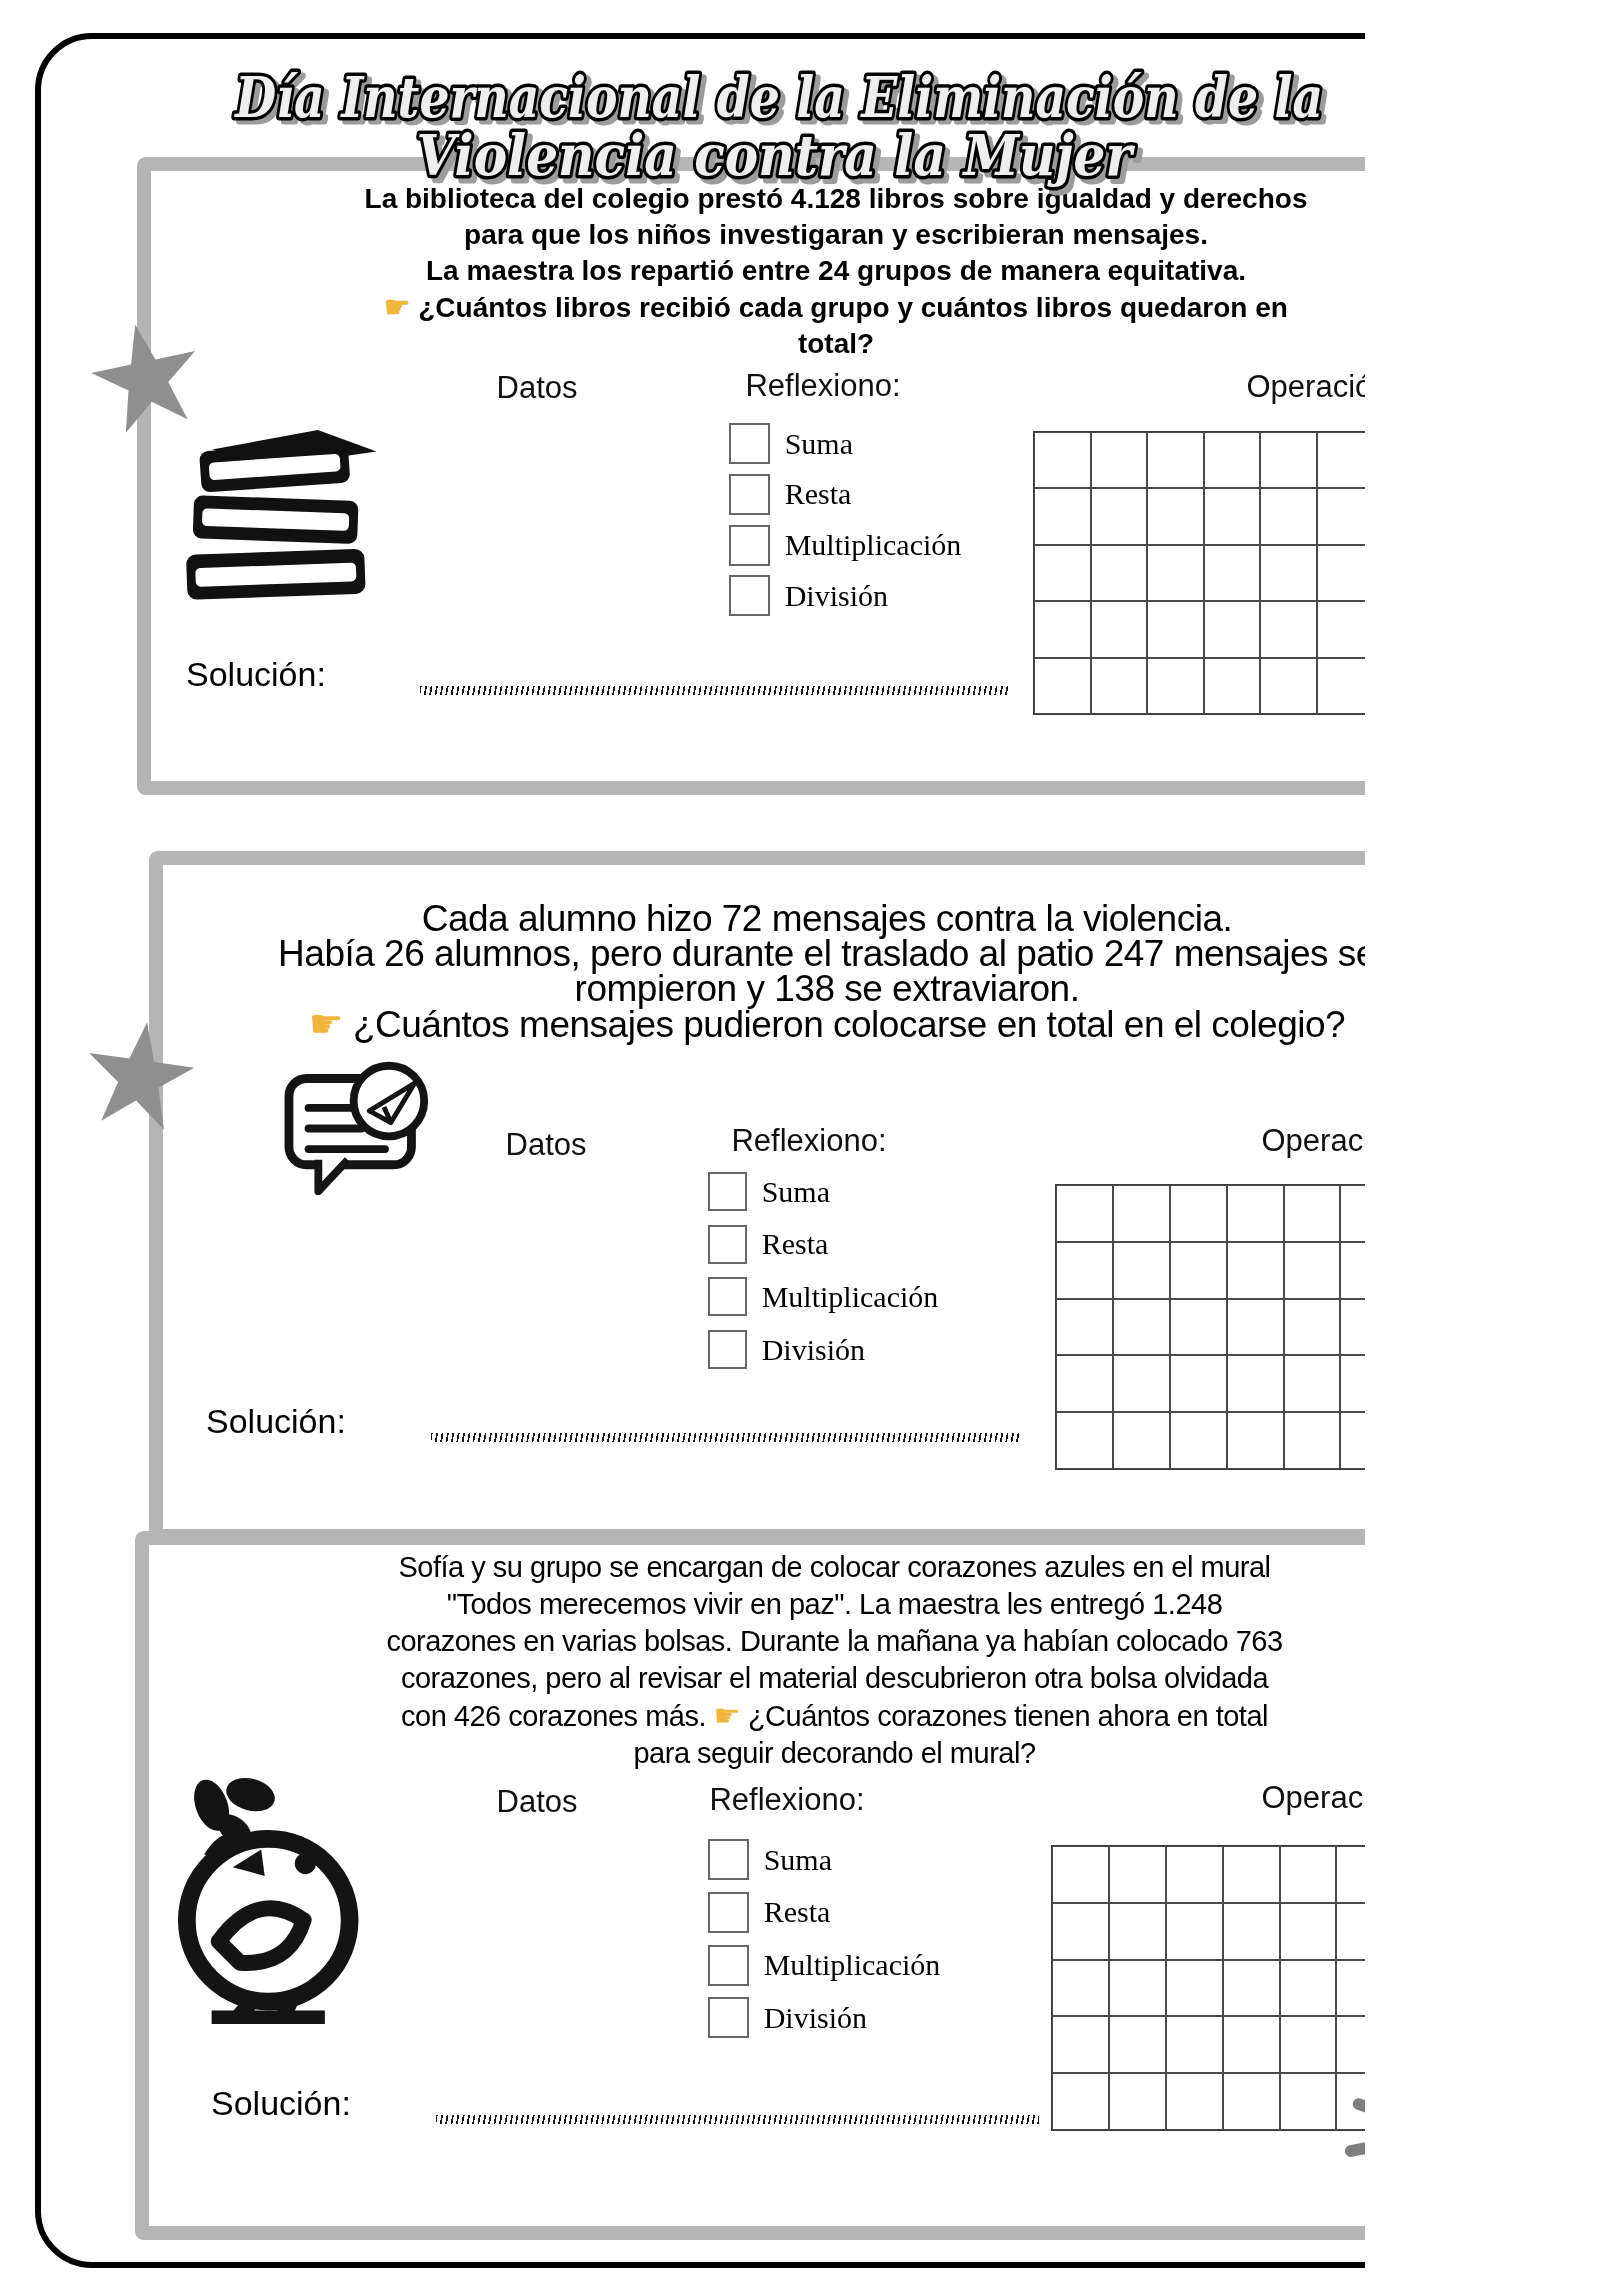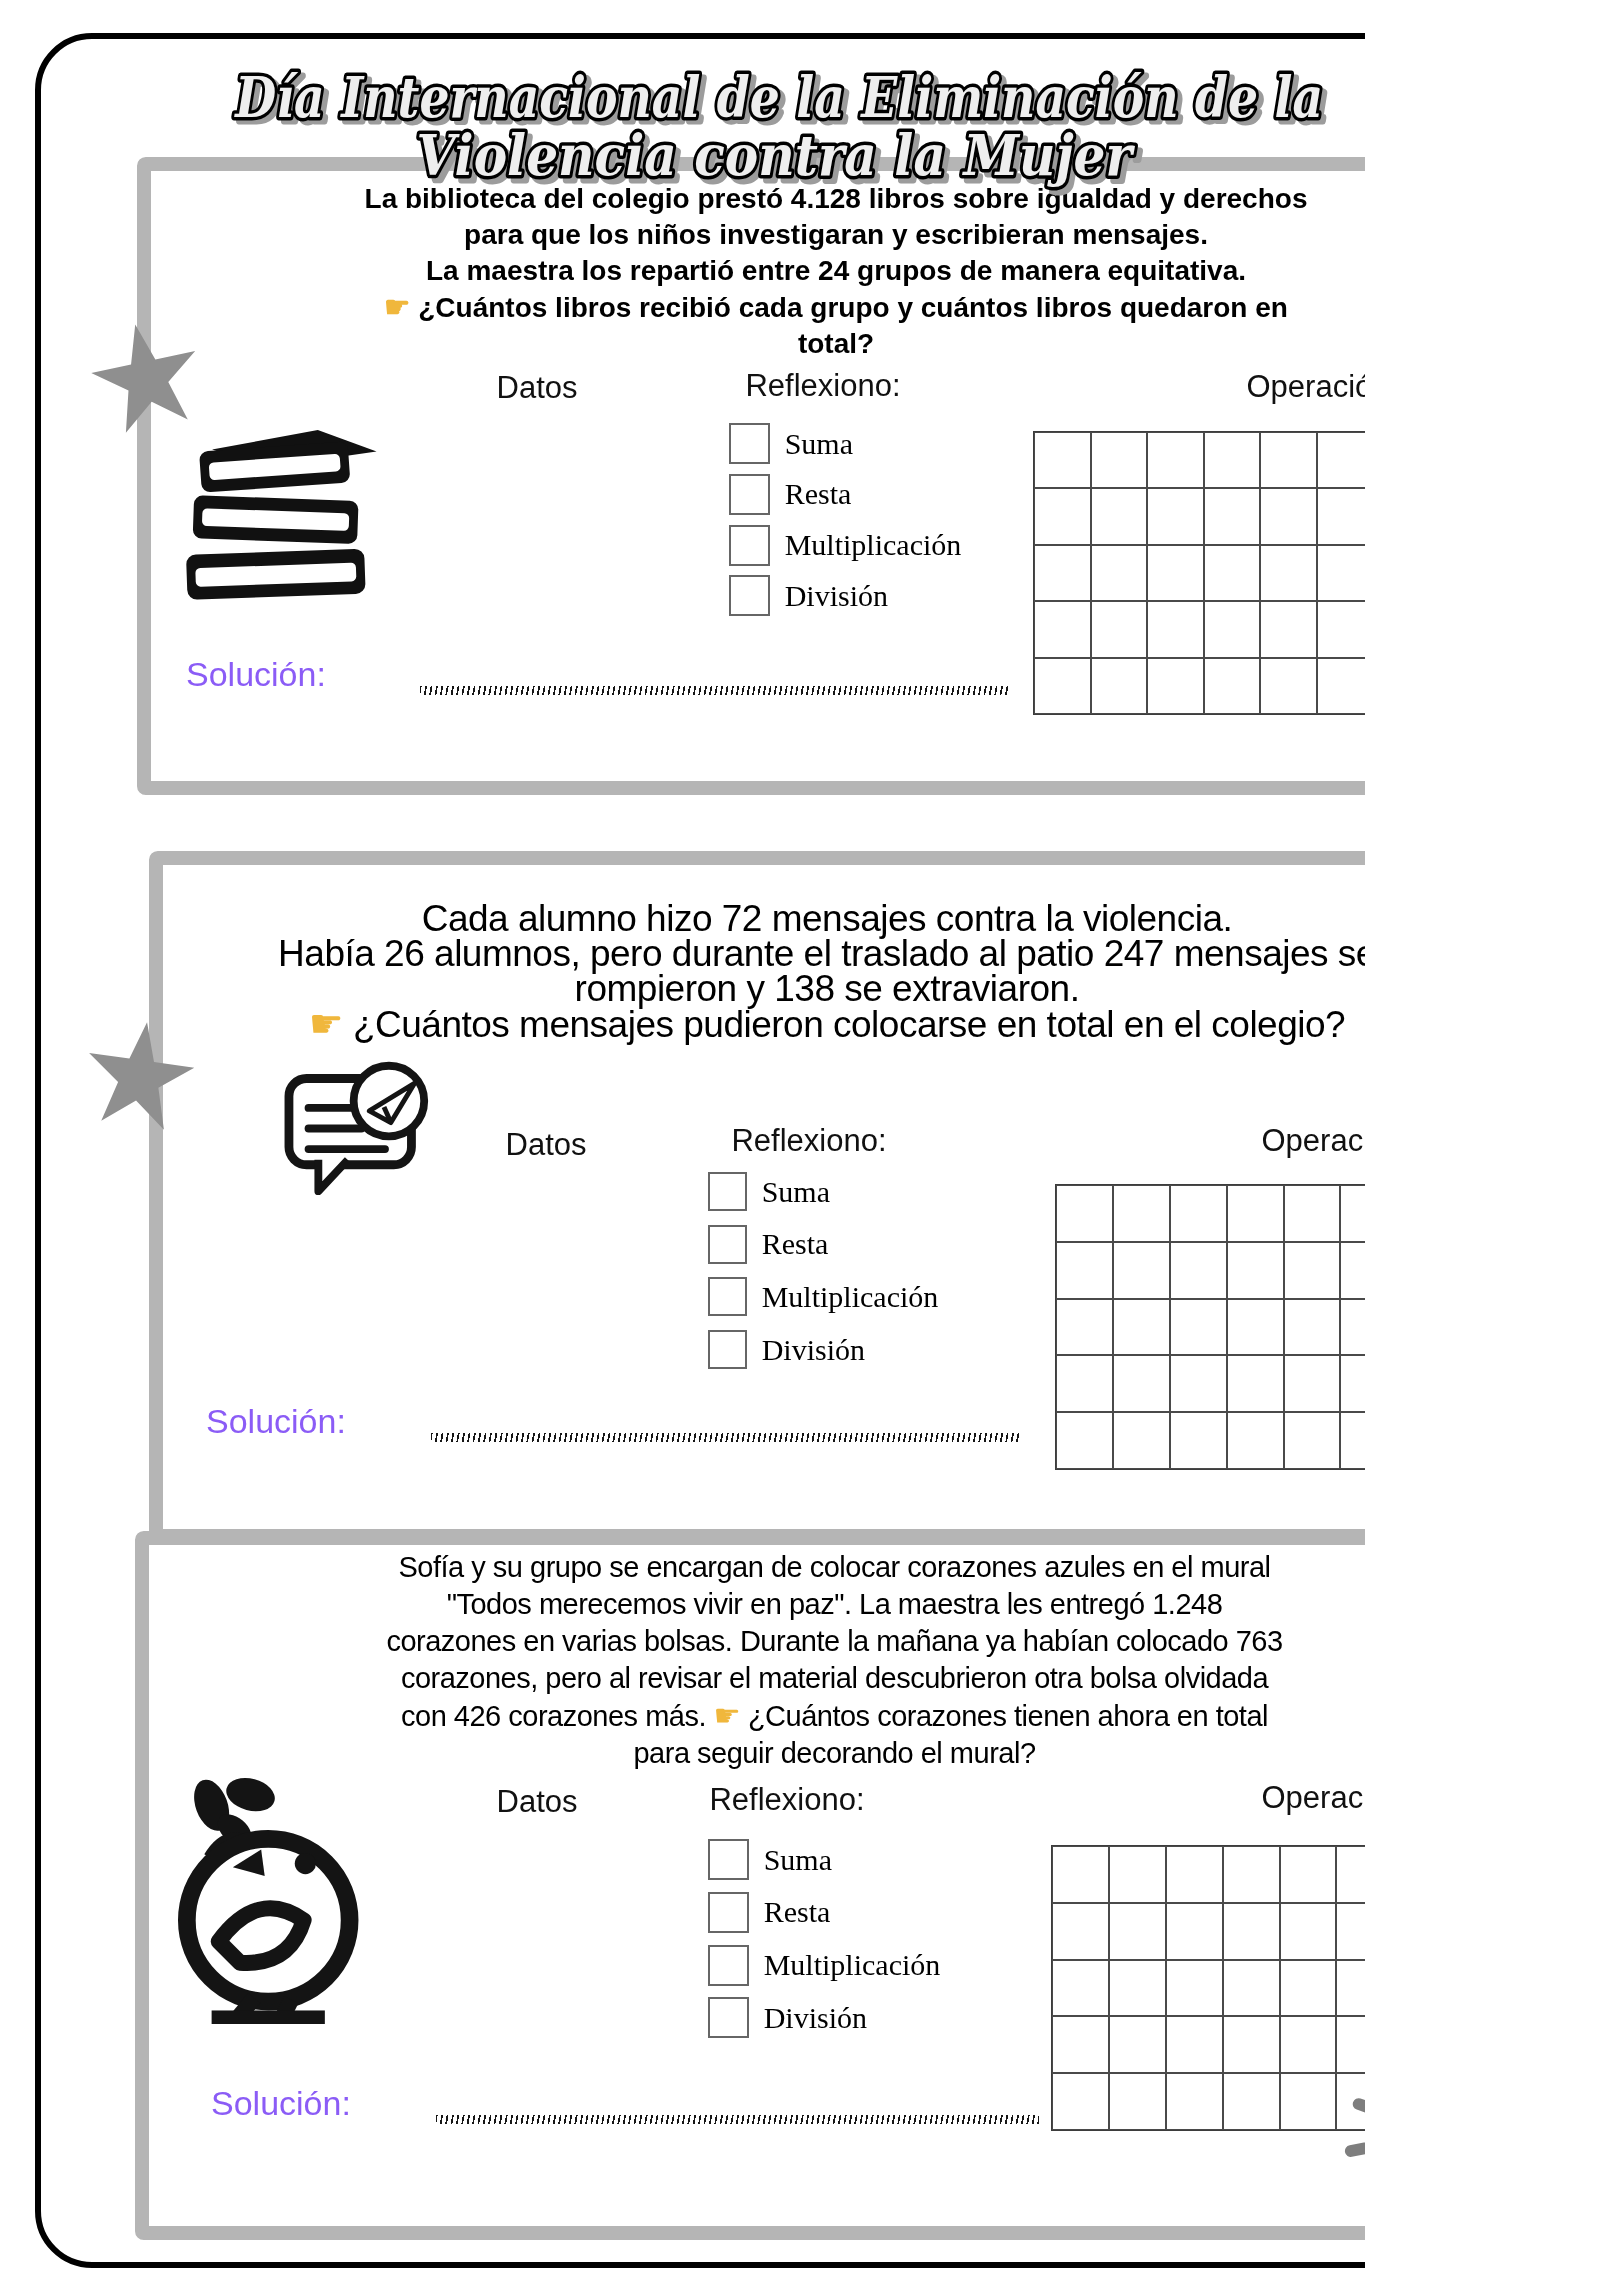--- a/index.html
+++ b/index.html
@@ -41,21 +41,21 @@
   .cb{width:37px;height:37px;border:2px solid #666;background:#fff;flex:0 0 auto;}
   .p2 .cb{width:35px;height:35px;}
   .op-label{margin-left:14.7px;font-size:30px;color:#000;}
   
   .grid{position:absolute;display:grid;border:1.5px solid #3d3d3d;background:#fff;z-index:3;}
   .grid>div{border:1px solid #4a4a4a;}
   .p1 .grid{left:1033px;top:431px;width:452px;height:282px;}
   .p2 .grid{left:1055px;top:1184px;width:455px;height:284px;}
   .p3 .grid{left:1051px;top:1845px;width:455px;height:284px;}
   
-  .sol{position:absolute;font-size:34px;z-index:4;color:#8b5cf6;}
+  .sol{position:absolute;font-size:34px;z-index:4;color:#000000;}
   .p1 .sol{left:186px;top:655px;} .p2 .sol{left:206px;top:1402px;} .p3 .sol{left:211px;top:2084px;}
   .sol-line{position:absolute;height:8.8px;z-index:4;
       background:repeating-linear-gradient(100deg,#161616 0 1.7px,transparent 1.7px 5.3px);}
   .p1 .sol-line{left:420px;top:686px;width:588px;}
   .p2 .sol-line{left:431px;top:1433px;width:588px;}
   .p3 .sol-line{left:436px;top:2115px;width:603px;}
   
   .deco{position:absolute;z-index:5;}
   #sparkle-tr{left:1370px;top:37px;width:167px;height:162px;}
   #sparkle-mr{left:1429px;top:779px;width:125px;height:118px;}

